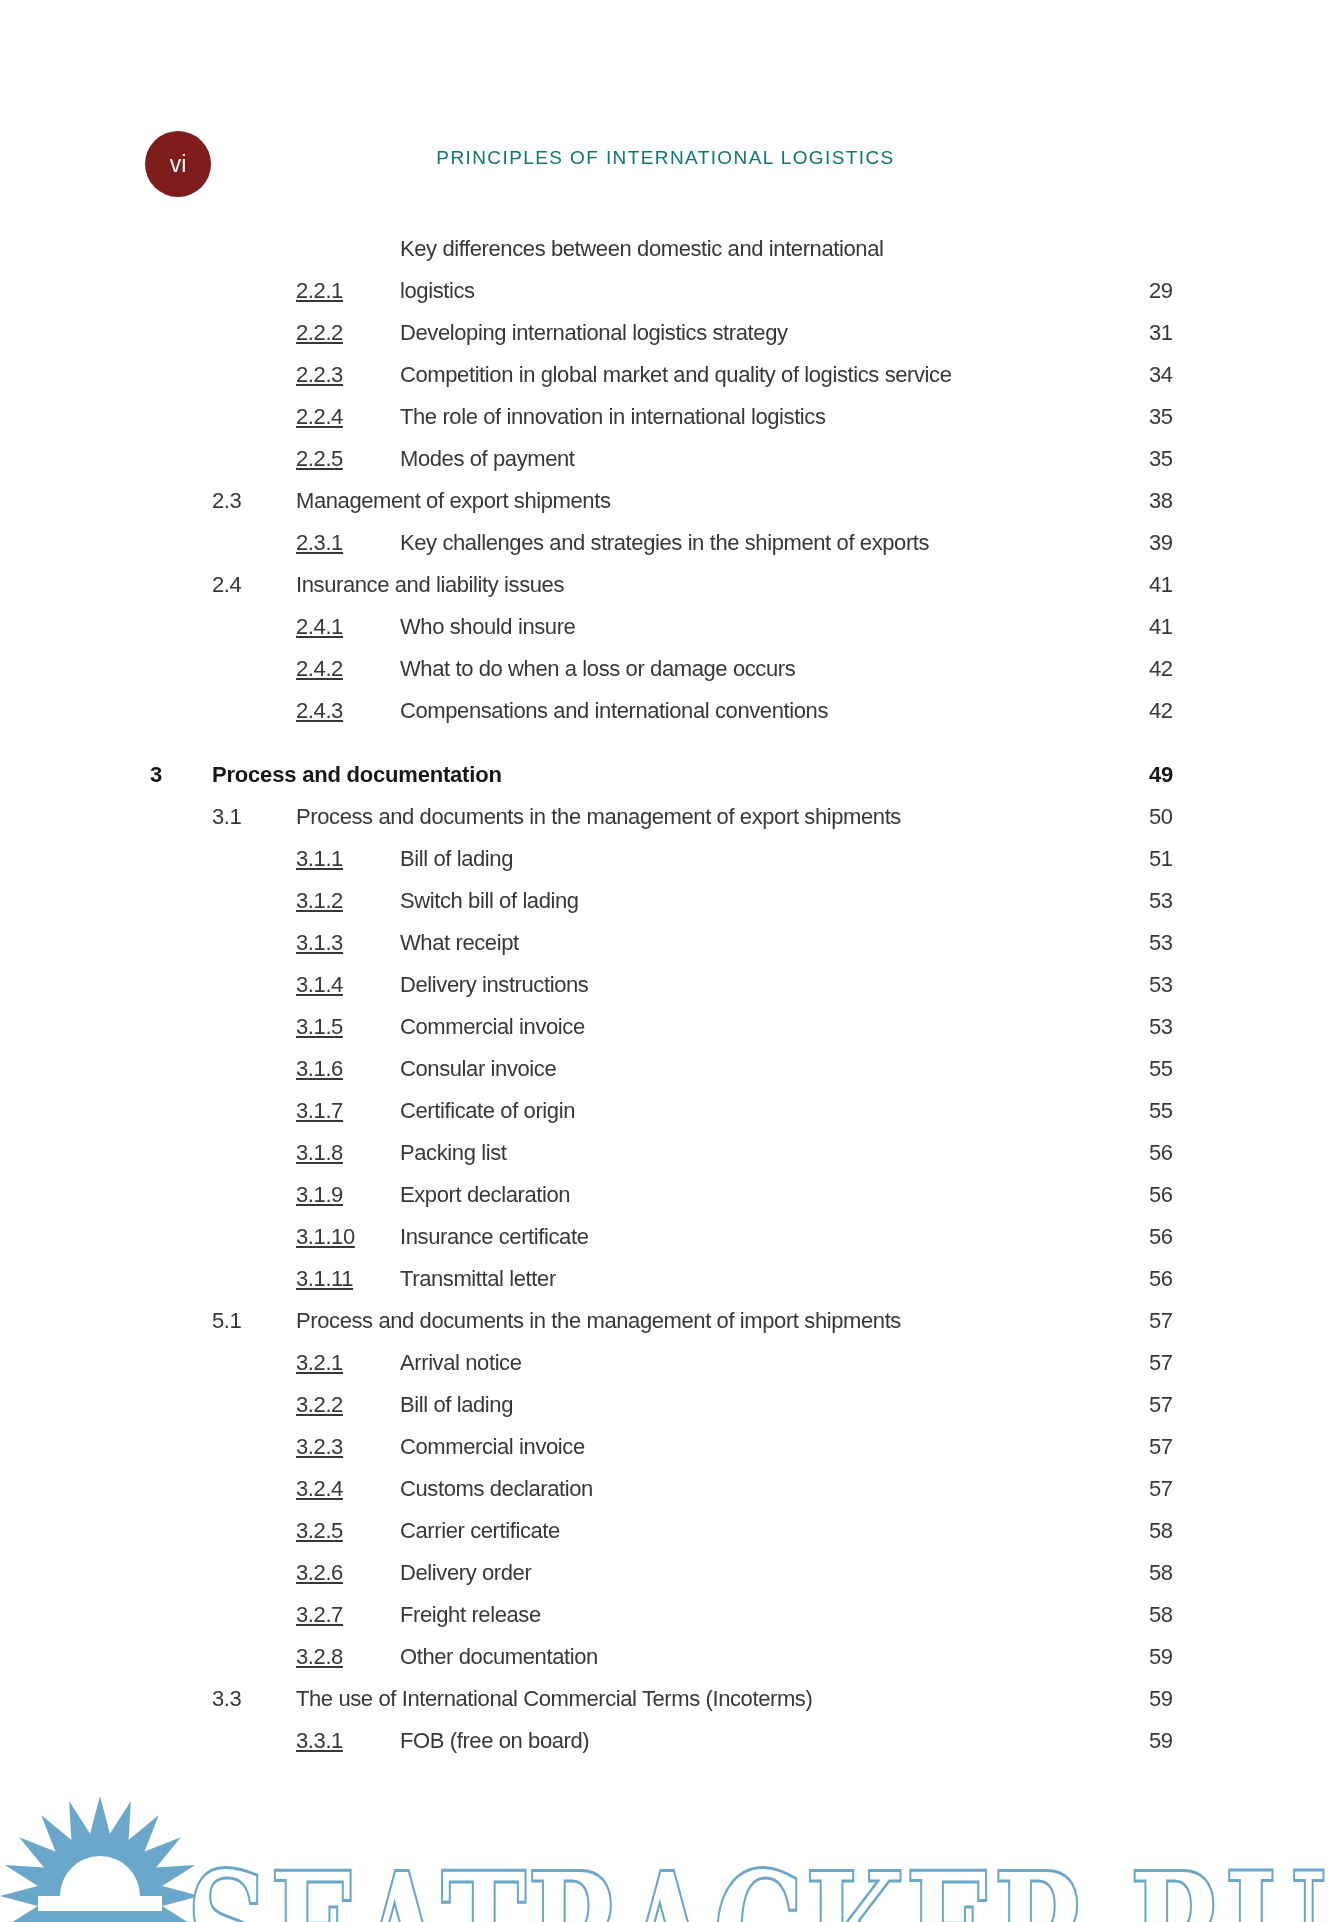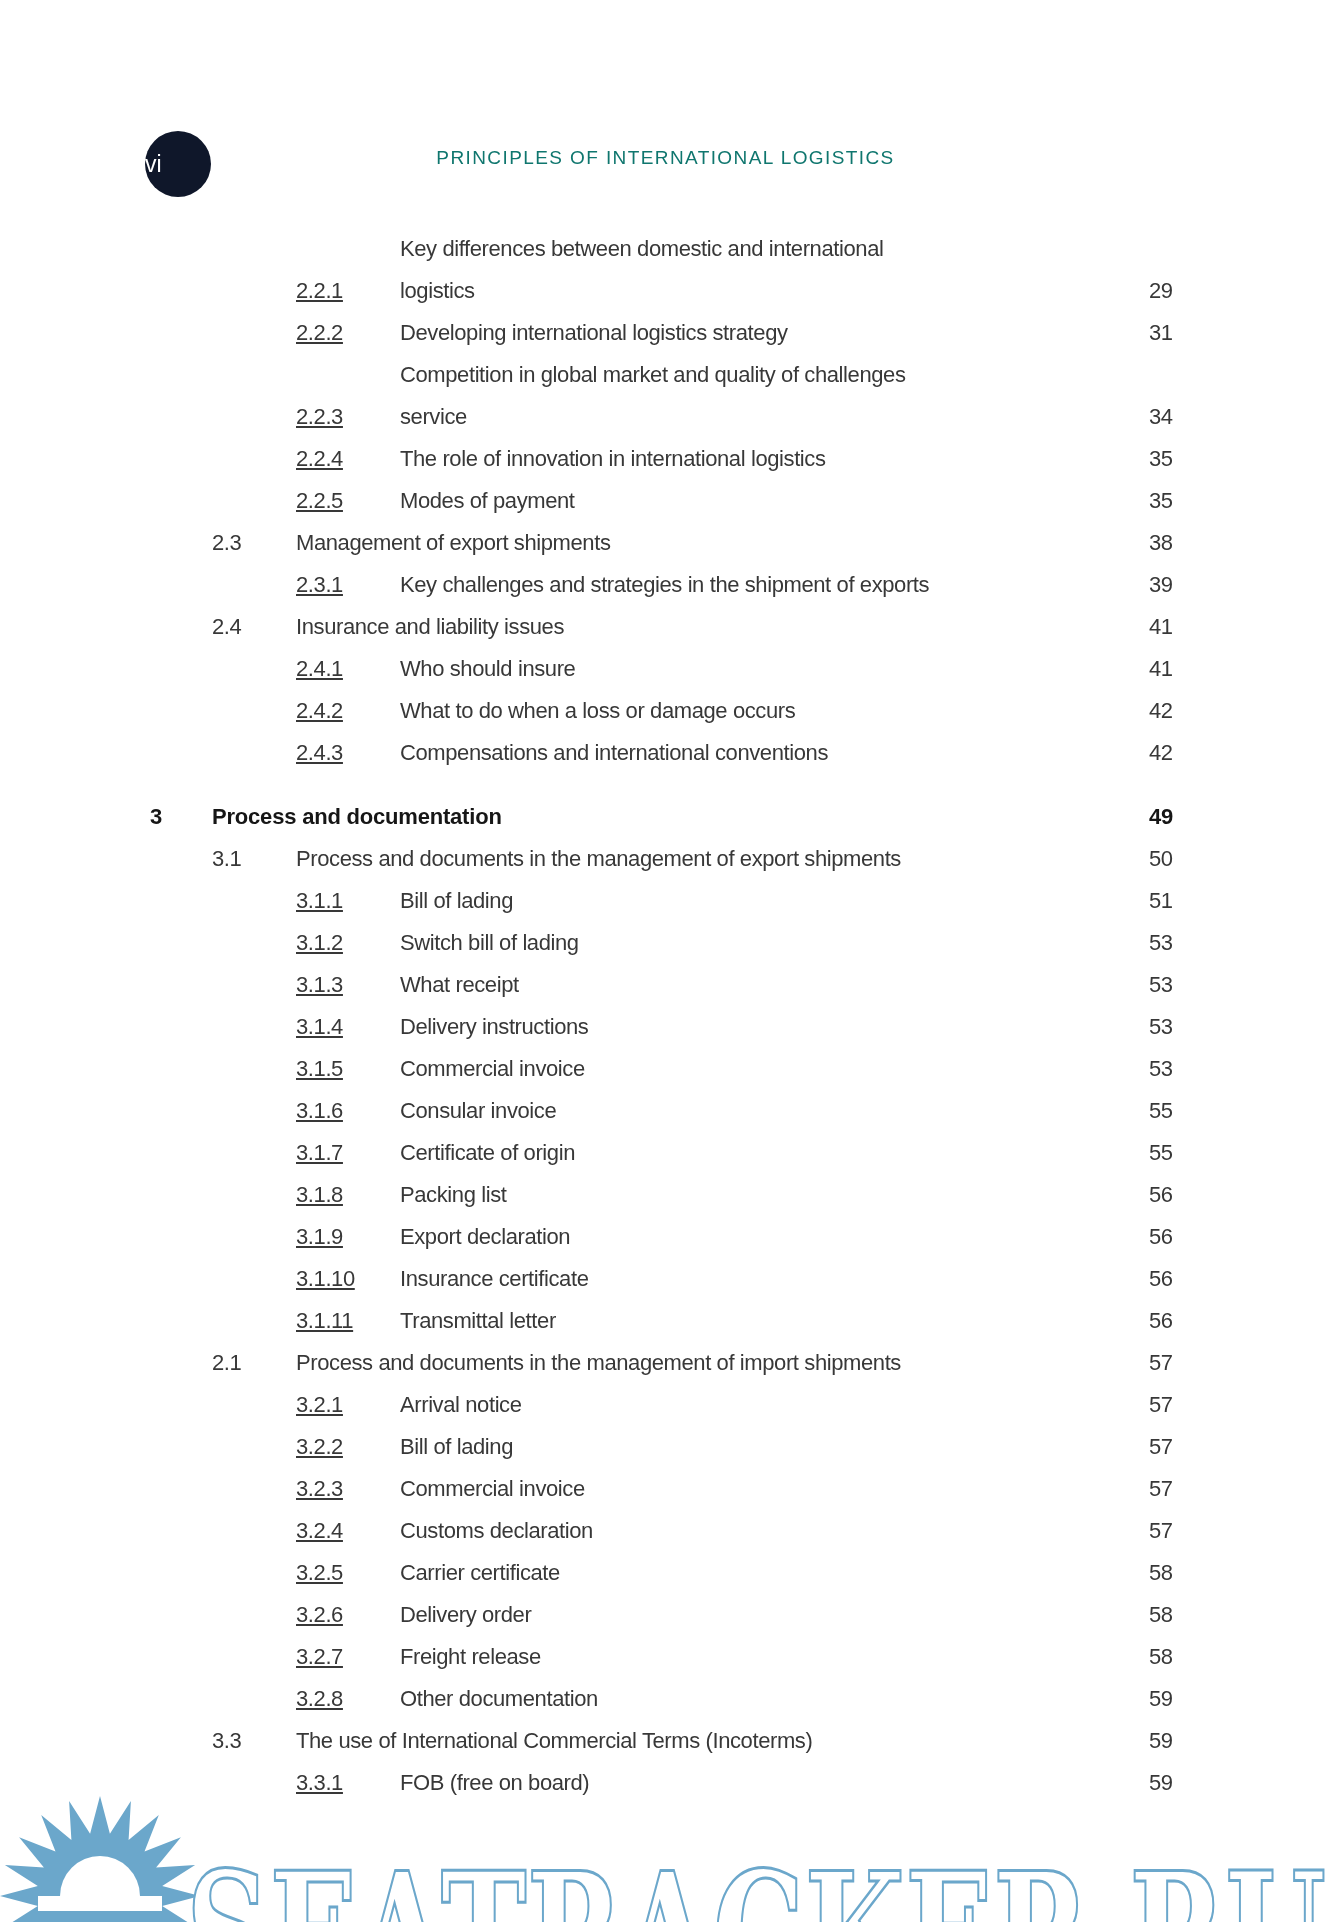--- a/index.html
+++ b/index.html
@@ -1,20 +1,20 @@
 <!DOCTYPE html>
 <html><head>
 <meta charset="utf-8">
 <style>
   html,body{margin:0;padding:0;background:#ffffff;}
   .page{position:relative;width:1331px;height:1922px;background:#ffffff;overflow:hidden;
         font-family:"Liberation Sans",sans-serif;color:#383838;}
   
   .page-marker{position:absolute;left:145px;top:131px;width:66px;height:66px;border-radius:50%;
-        background:#0f172a;color:#ffffff;display:flex;align-items:center;
+        background:#7f1d1d;color:#ffffff;display:flex;align-items:center;justify-content:center;
         font-size:23px;font-weight:300;}
   .header-title{position:absolute;left:0;top:147px;width:100%;text-align:center;
         font-size:19px;letter-spacing:1.4px;color:#0f766e;font-weight:500;}
   
   .toc{position:absolute;left:0;top:228px;width:1331px;padding-right:148px;box-sizing:border-box;
         font-size:22px;letter-spacing:-0.4px;line-height:42px;font-weight:300;}
   .row{display:flex;align-items:flex-end;}
   .row .num{flex:0 0 auto;}
   .row .title{flex:0 1 auto;}
   .row .page-num{margin-left:auto;min-width:34px;flex:0 0 auto;}
@@ -49,21 +49,21 @@
         <span class="title">Key differences between domestic and international logistics</span>
         <span class="page-num">29</span>
       </div>
       <div class="row level3">
         <span class="num">2.2.2</span>
         <span class="title">Developing international logistics strategy</span>
         <span class="page-num">31</span>
       </div>
       <div class="row level3 wrap">
         <span class="num">2.2.3</span>
-        <span class="title">Competition in global market and quality of challenges service</span>
+        <span class="title">Competition in global market and quality of logistics service</span>
         <span class="page-num">34</span>
       </div>
       <div class="row level3">
         <span class="num">2.2.4</span>
         <span class="title">The role of innovation in international logistics</span>
         <span class="page-num">35</span>
       </div>
       <div class="row level3">
         <span class="num">2.2.5</span>
         <span class="title">Modes of payment</span>
@@ -158,21 +158,21 @@
         <span class="num">3.1.10</span>
         <span class="title">Insurance certificate</span>
         <span class="page-num">56</span>
       </div>
       <div class="row level3">
         <span class="num">3.1.11</span>
         <span class="title">Transmittal letter</span>
         <span class="page-num">56</span>
       </div>
       <div class="row level2">
-        <span class="num">2.1</span>
+        <span class="num">5.1</span>
         <span class="title">Process and documents in the management of import shipments</span>
         <span class="page-num">57</span>
       </div>
       <div class="row level3">
         <span class="num">3.2.1</span>
         <span class="title">Arrival notice</span>
         <span class="page-num">57</span>
       </div>
       <div class="row level3">
         <span class="num">3.2.2</span>

